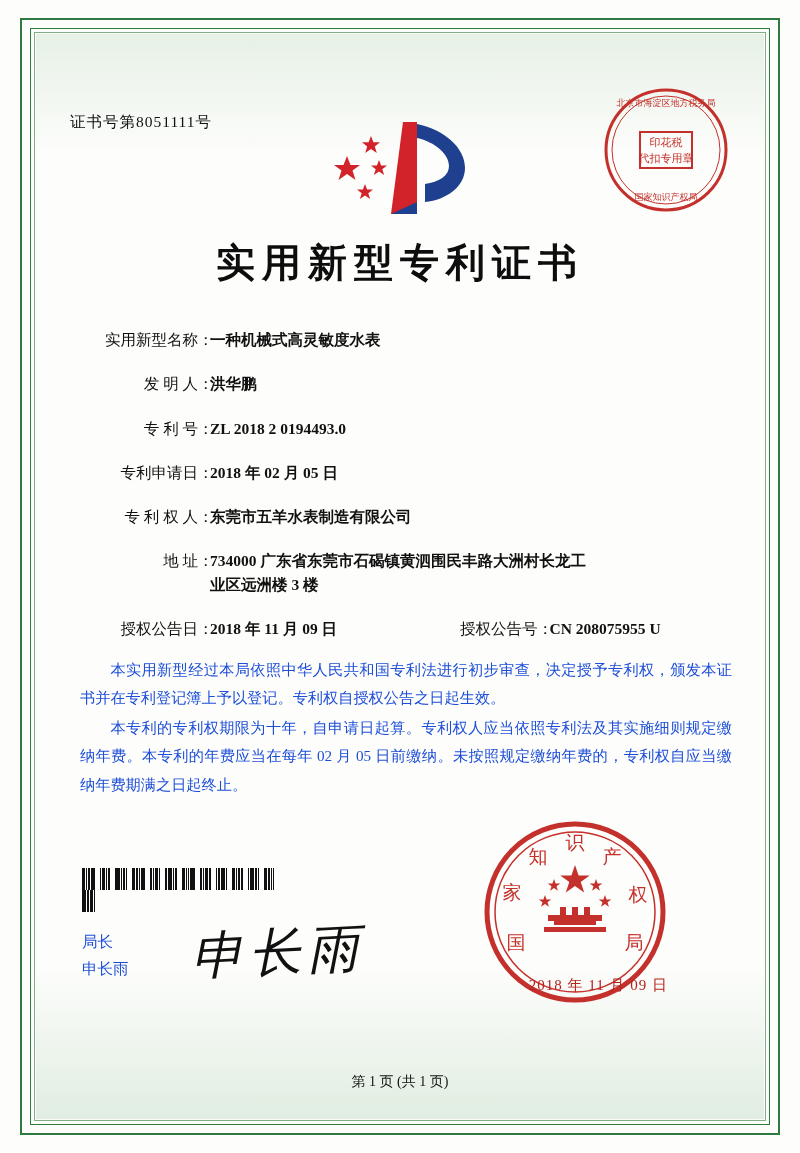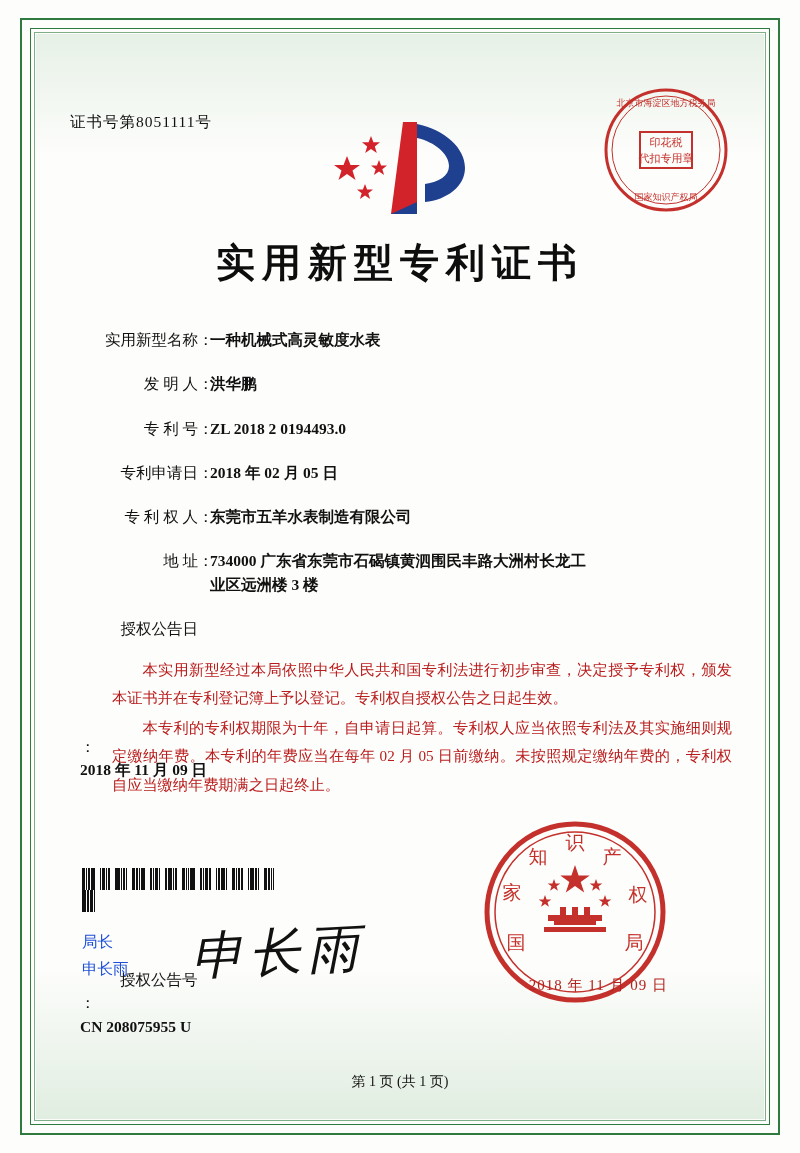--- a/index.html
+++ b/index.html
@@ -122,40 +122,38 @@
   .colon {
     width: 12px;
     flex: 0 0 12px;
   }
   .value {
     flex: 1 1 auto;
     font-weight: bold;
   }
   .row.two-col {
     position: relative;
-    flex-direction: column;
   }
   .row .right-label {
     margin-left: 40px;
     white-space: nowrap;
   }
   .value .line2 {
     display: block;
   }
   
   .paras {
     position: absolute;
     left: 24px;
     right: 12px;
     top: 600px;
     font-size: 15.2px;
     line-height: 1.85;
-    color: #b91c1c;
+    color: #1d4ed8;
     text-align: justify;
-    margin-left: 32px;
   }
   .paras p {
     margin: 0 0 2px 0;
     text-indent: 2em;
   }
   
   .barcode {
     position: absolute;
     left: 26px;
     top: 812px;

